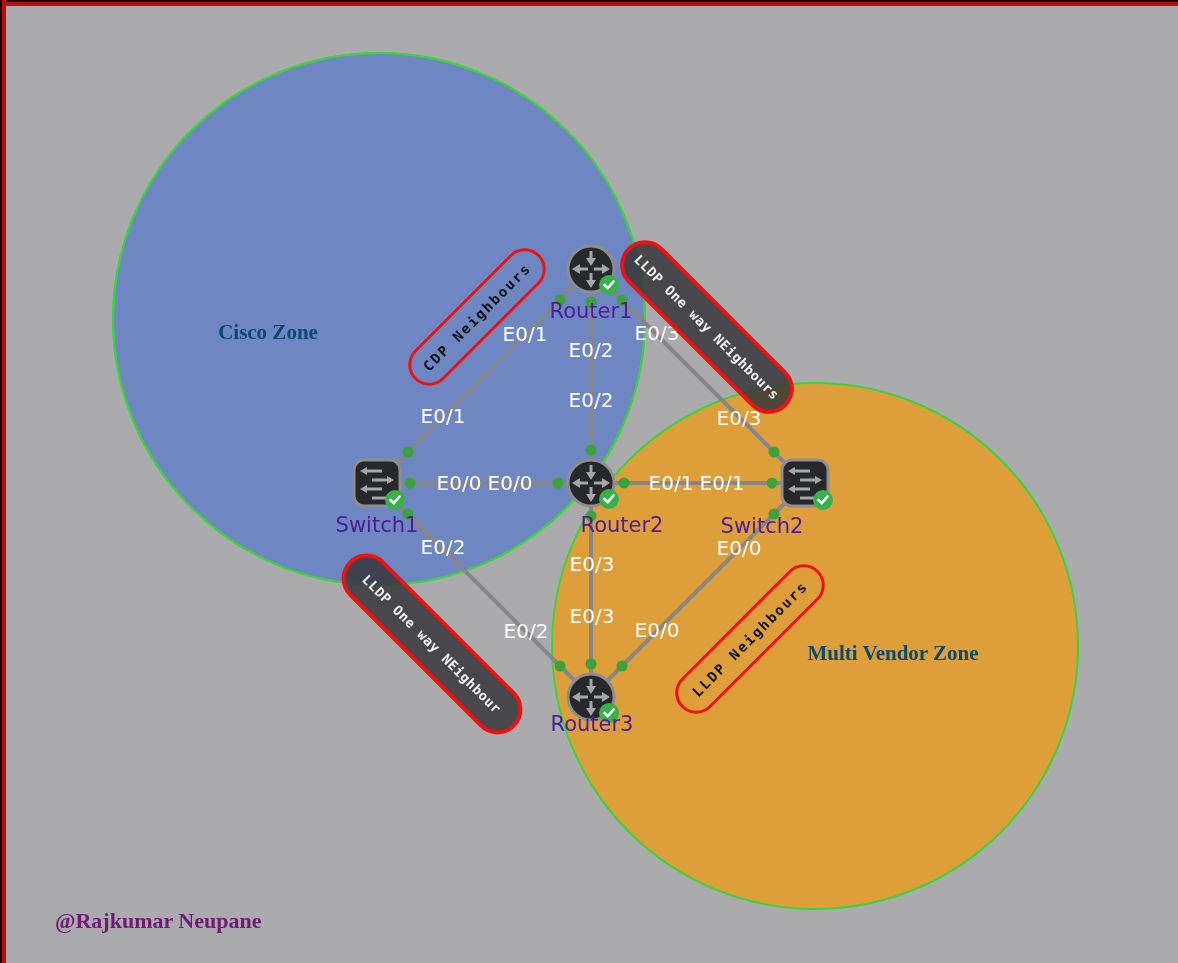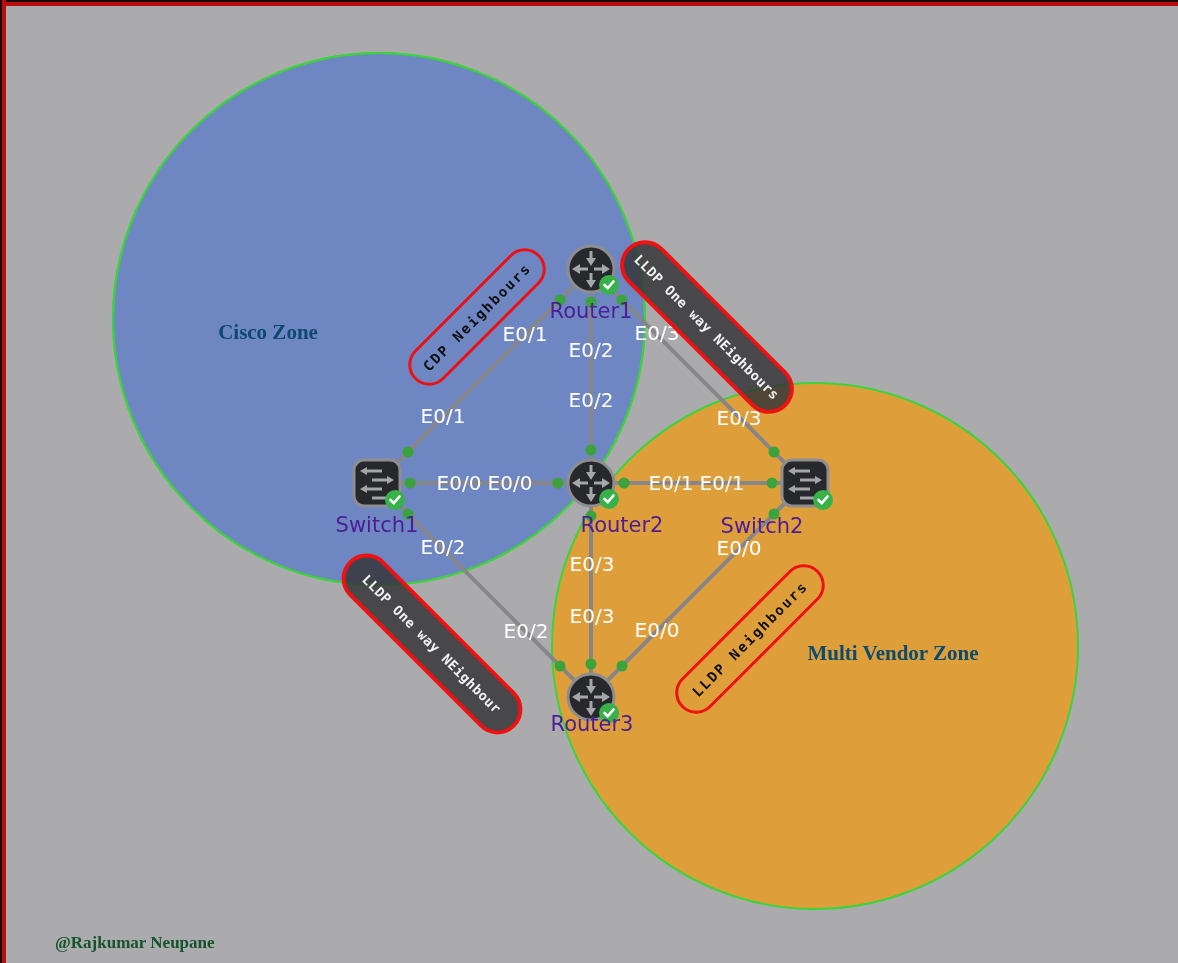--- a/index.html
+++ b/index.html
@@ -34,21 +34,21 @@
     font-family:"DejaVu Sans Mono", monospace; font-weight:bold;
     white-space:nowrap; z-index:20; box-sizing:border-box;
   }
   .pill.outline { color:#0f0f0f; font-size:14px; letter-spacing:2px; }
   .pill.dark {
     background:rgba(52,52,56,0.84); color:#f2f2f2;
     border-width:4px; font-size:13.5px; letter-spacing:0.5px;
   }
   .credit {
     position:absolute; font-family:"Liberation Serif", serif; font-weight:bold;
-    color:#14532d; font-size:17px; z-index:13; white-space:nowrap;margin-top:25px;
+    color:#701a75; font-size:22px; z-index:13; white-space:nowrap;
   }
 </style>
 </head>
 <body>
 
 <div class="stage">
 
   <svg class="layer" width="1178" height="963">
     <circle cx="379" cy="319" r="266" fill="#6E87C3" stroke="#3BD43B" stroke-width="2"></circle>
     <circle cx="815" cy="646" r="263" fill="#DE9F3B" stroke="#3BD43B" stroke-width="2"></circle>

